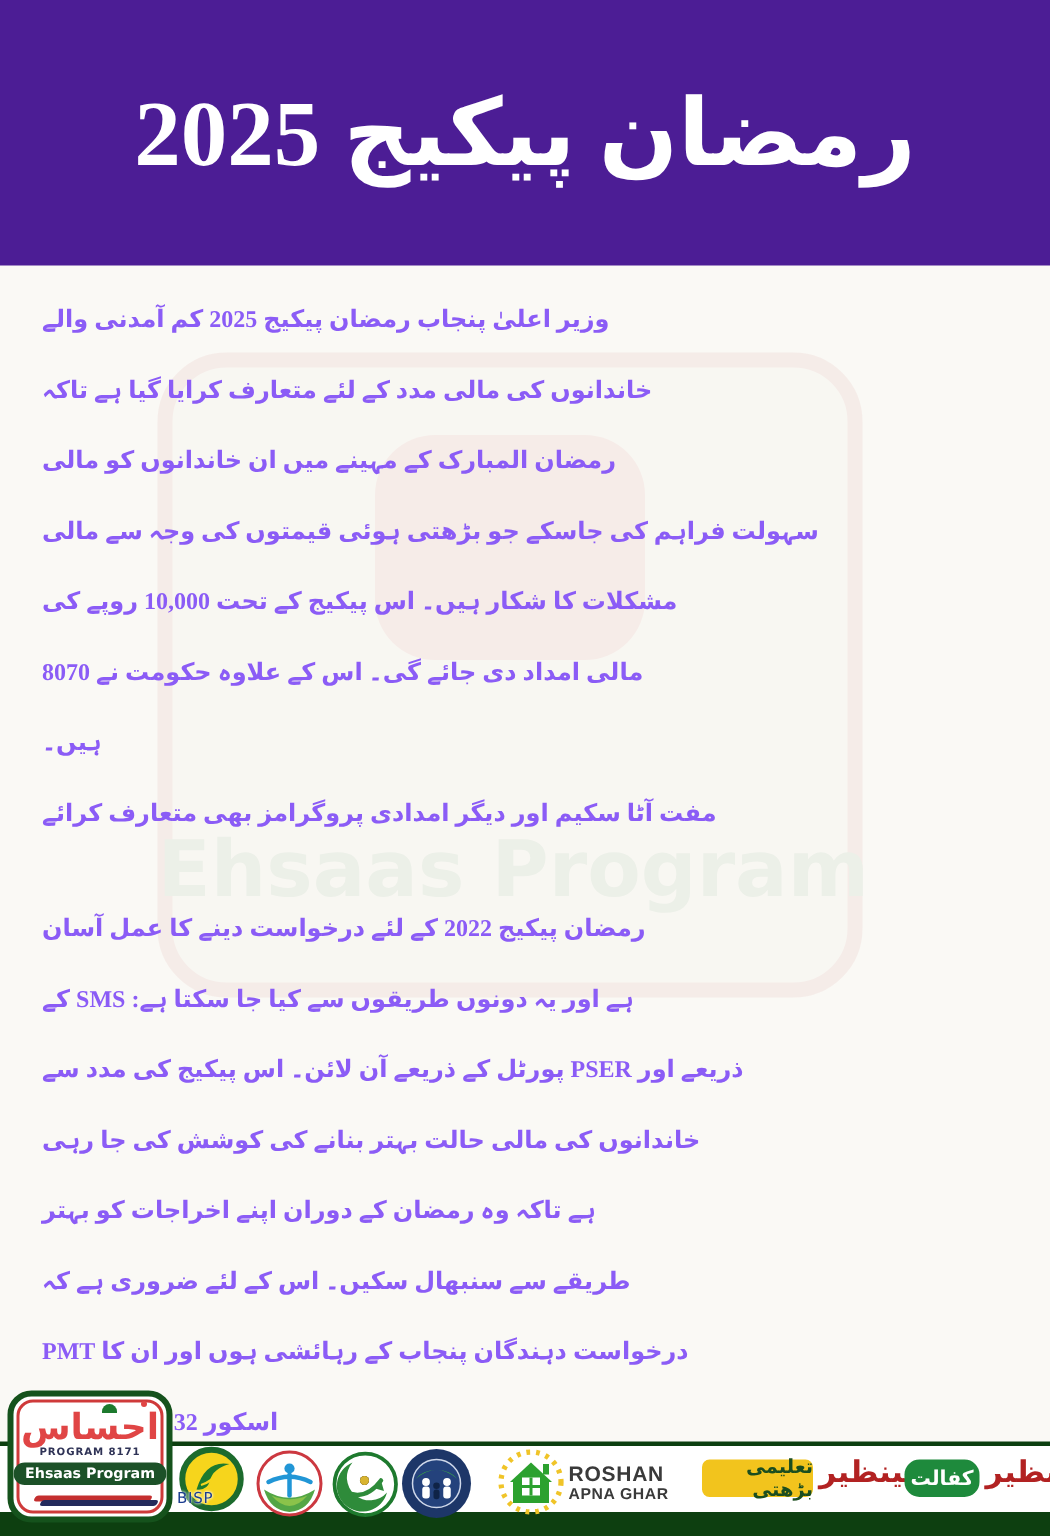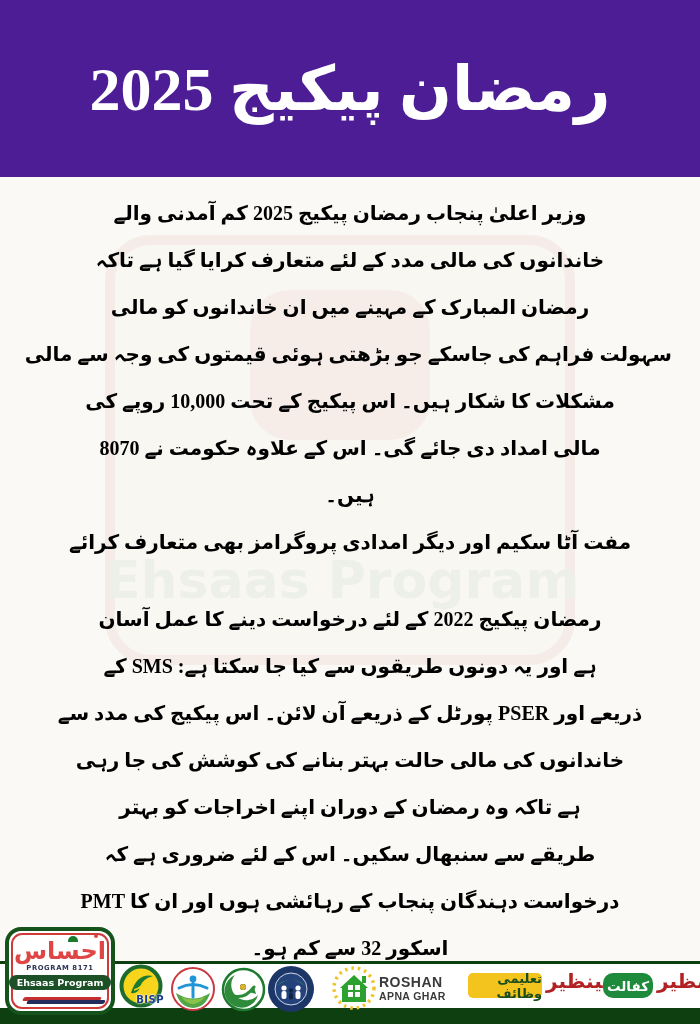--- a/index.html
+++ b/index.html
@@ -30,22 +30,22 @@
     position:absolute; top:55px; left:145px; width:180px; height:150px;
     background:#c23232; border-radius:40px;
   }
   .wm-text{
     position:absolute; bottom:55px; left:0; width:100%; text-align:center;
     font-size:52px; font-weight:800; color:#1d6b2a; white-space:nowrap;
   }
   
   .para{ position:absolute; left:28px; right:28px; z-index:1; }
   .para .line{
-    height:47px; line-height:47px; text-align:center; direction:rtl; unicode-bidi:plaintext;
-    white-space:nowrap; font-size:20px; font-weight:700; color:#000000;
+    height:47px; line-height:47px; text-align:left; direction:rtl; unicode-bidi:plaintext;
+    white-space:nowrap; font-size:16px; font-weight:700; color:#8b5cf6;
     font-family:"Liberation Serif","DejaVu Sans",serif;
   }
   .para1{ top:190px; }
   .para2{ top:596px; }
   
   .footer-hairline{
     position:absolute; top:961px; left:0; width:700px; height:3px; background:#0d3f10; z-index:2;
   }
   .footer-strip{
     position:absolute; top:1008px; left:0; width:700px; height:16px; background:#0d3f10; z-index:2;
@@ -78,22 +78,22 @@
   .ehsaas-pill{
     margin-top:3px; background:#1c5128; color:#ffffff; font-size:9.5px; font-weight:700;
     padding:2px 8px; border-radius:9px; white-space:nowrap;
   }
   .ehsaas-stripes{ position:absolute; bottom:3px; left:10px; width:80px; height:7px; }
   .ehsaas-stripe-red{ position:absolute; left:0; top:0; width:78px; height:4px; background:#c42f2f; transform:skewX(-25deg); border-radius:2px; }
   .ehsaas-stripe-blue{ position:absolute; left:4px; top:3px; width:78px; height:4px; background:#232a5c; transform:skewX(-25deg); border-radius:2px; }
   
   .logo{ position:absolute; z-index:3; }
   .bisp-label{
-    position:absolute; left:118px; top:994px; width:46px; text-align:right; z-index:4;
-    font-size:10px; font-weight:700; color:#1a3c8f; letter-spacing:0.5px;
+    position:absolute; left:118px; top:994px; width:46px; text-align:left; z-index:4;
+    font-size:10px; font-weight:400; color:#1a3c8f; letter-spacing:0.5px;
     text-shadow:0 0 2px #ffffff,0 0 2px #ffffff;
   }
   
   .roshan-text{
     position:absolute; left:379px; top:975px; z-index:3; line-height:1;
     font-family:"Liberation Sans","DejaVu Sans",sans-serif; color:#3a3a3a; font-weight:800;
   }
   .roshan-l1{ font-size:14px; letter-spacing:0.5px; }
   .roshan-l2{ font-size:10.5px; margin-top:2px; letter-spacing:0.4px; }
   
@@ -211,19 +211,19 @@
     <rect x="31" y="11" width="4" height="7" fill="#2ca12f"></rect>
     <rect x="11" y="22" width="24" height="15" fill="#2ca12f"></rect>
     <rect x="17" y="20" width="12" height="12" fill="#ffffff"></rect>
     <path d="M23 20 V32 M17 26 H29" stroke="#2ca12f" stroke-width="2"></path>
   </svg>
   <div class="roshan-text">
     <div class="roshan-l1">ROSHAN</div>
     <div class="roshan-l2">APNA GHAR</div>
   </div>
 
-  <div class="badge badge-taleemi">تعلیمی وظائف</div>
+  <div class="badge badge-taleemi">تعلیمی بڑھتی</div>
   <div class="benazir benazir-taleemi">بینظیر</div>
 
   <div class="badge badge-kafaalat">کفالت</div>
   <div class="benazir benazir-kafaalat">بینظیر</div>
 
 </div>
 
 </body></html>

